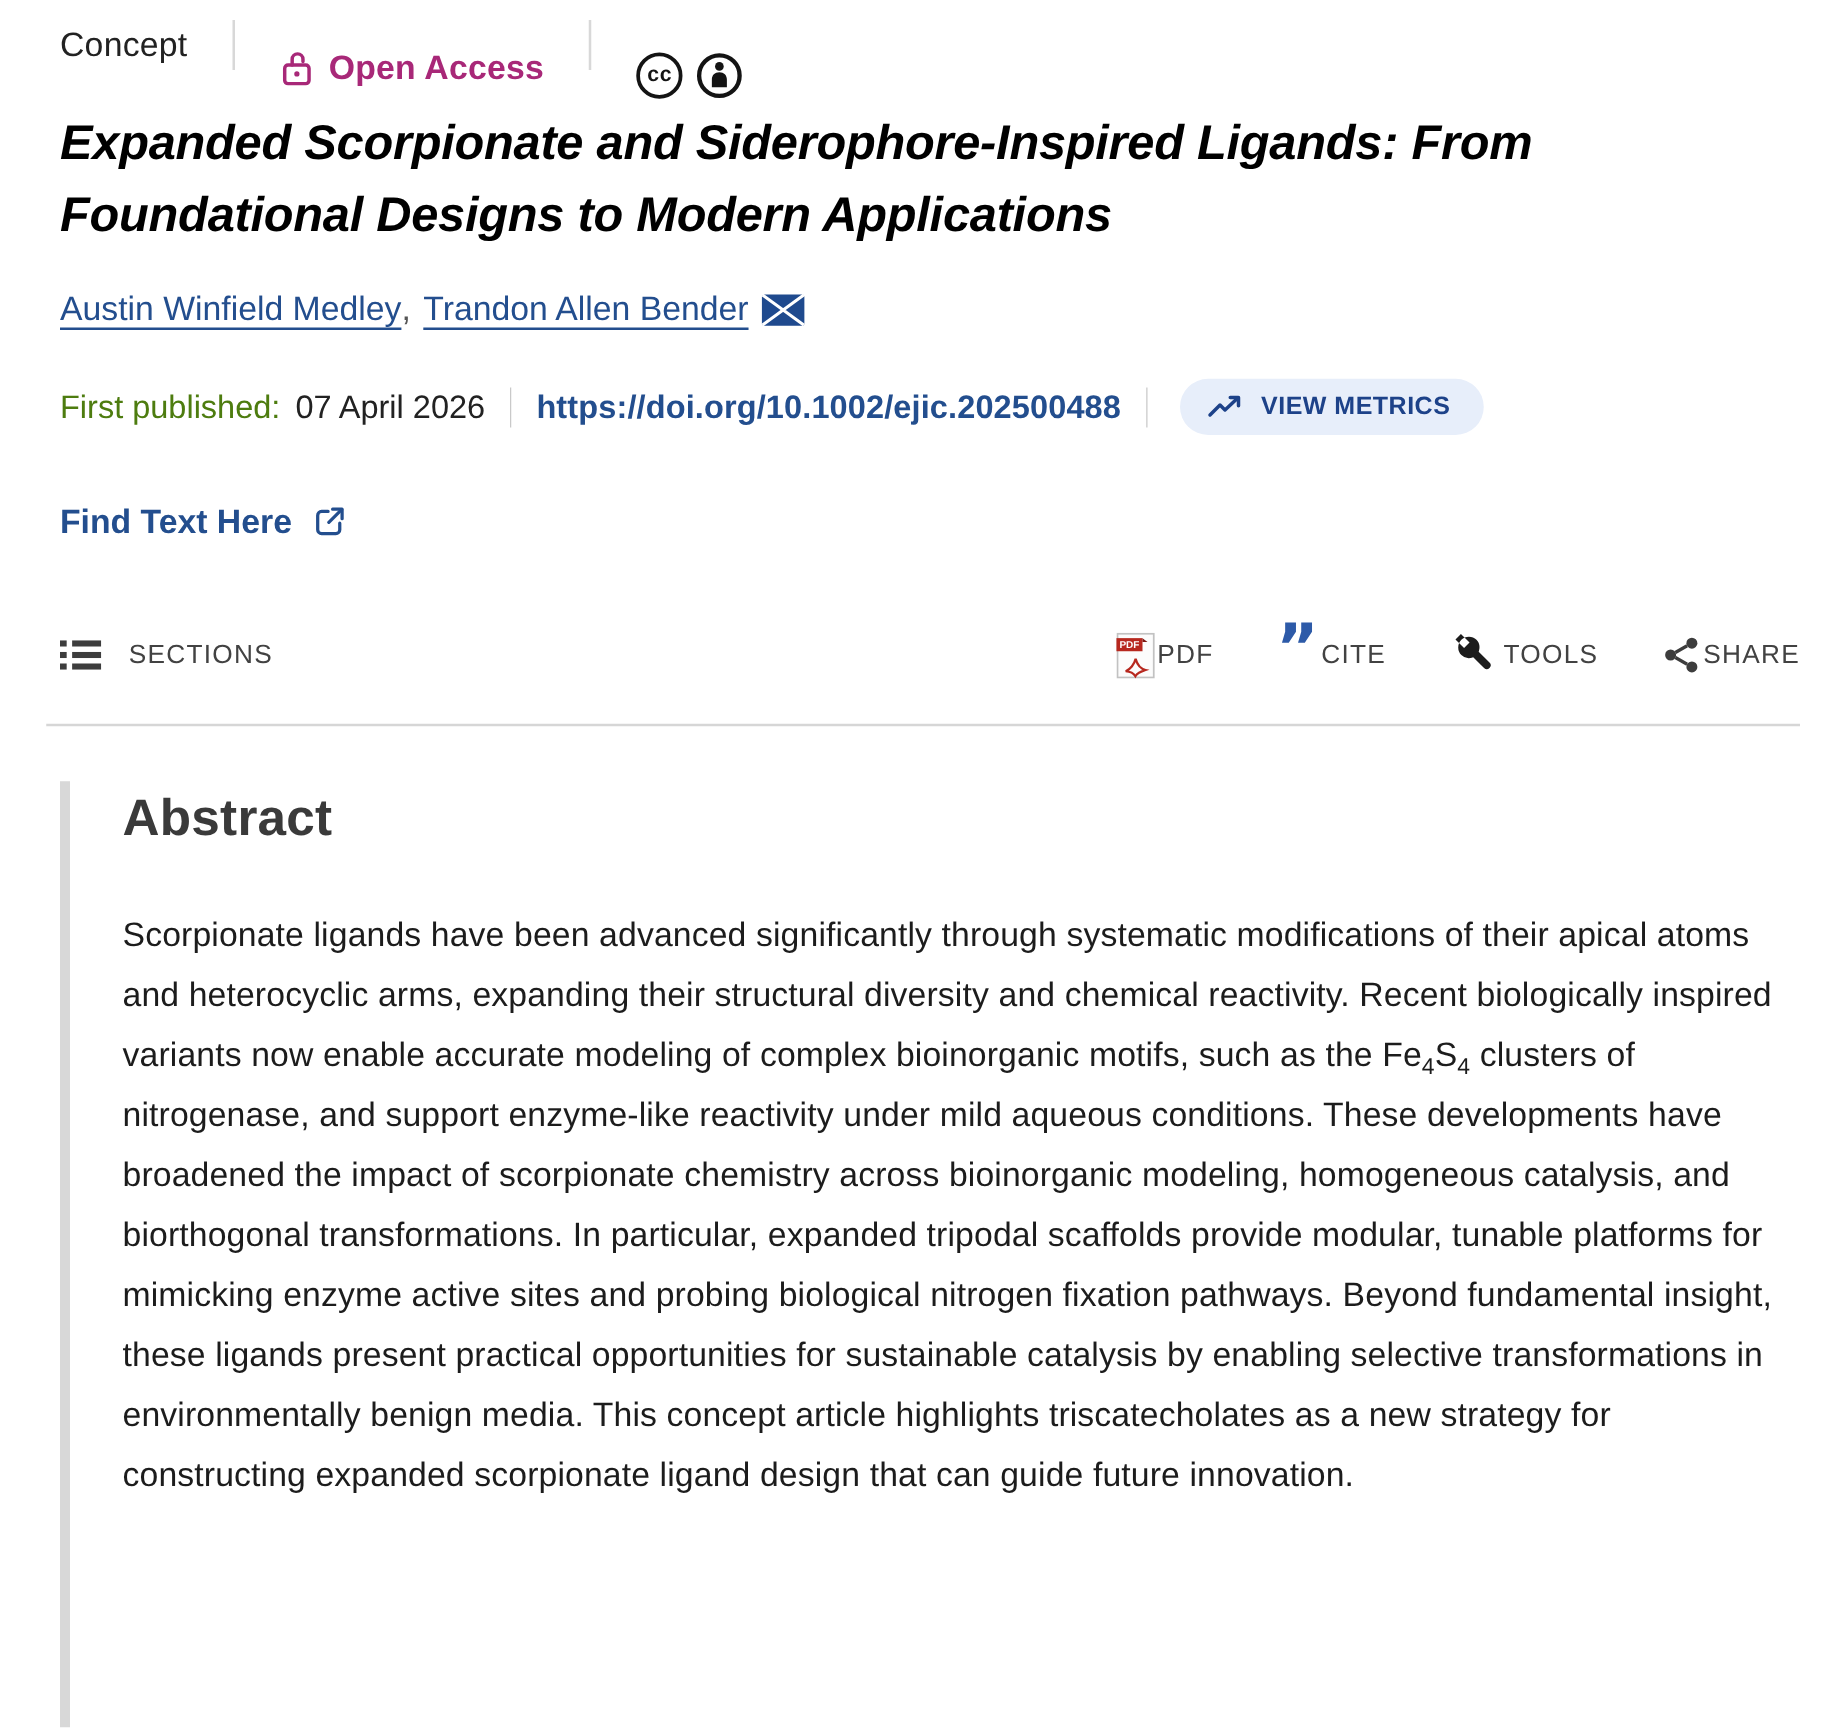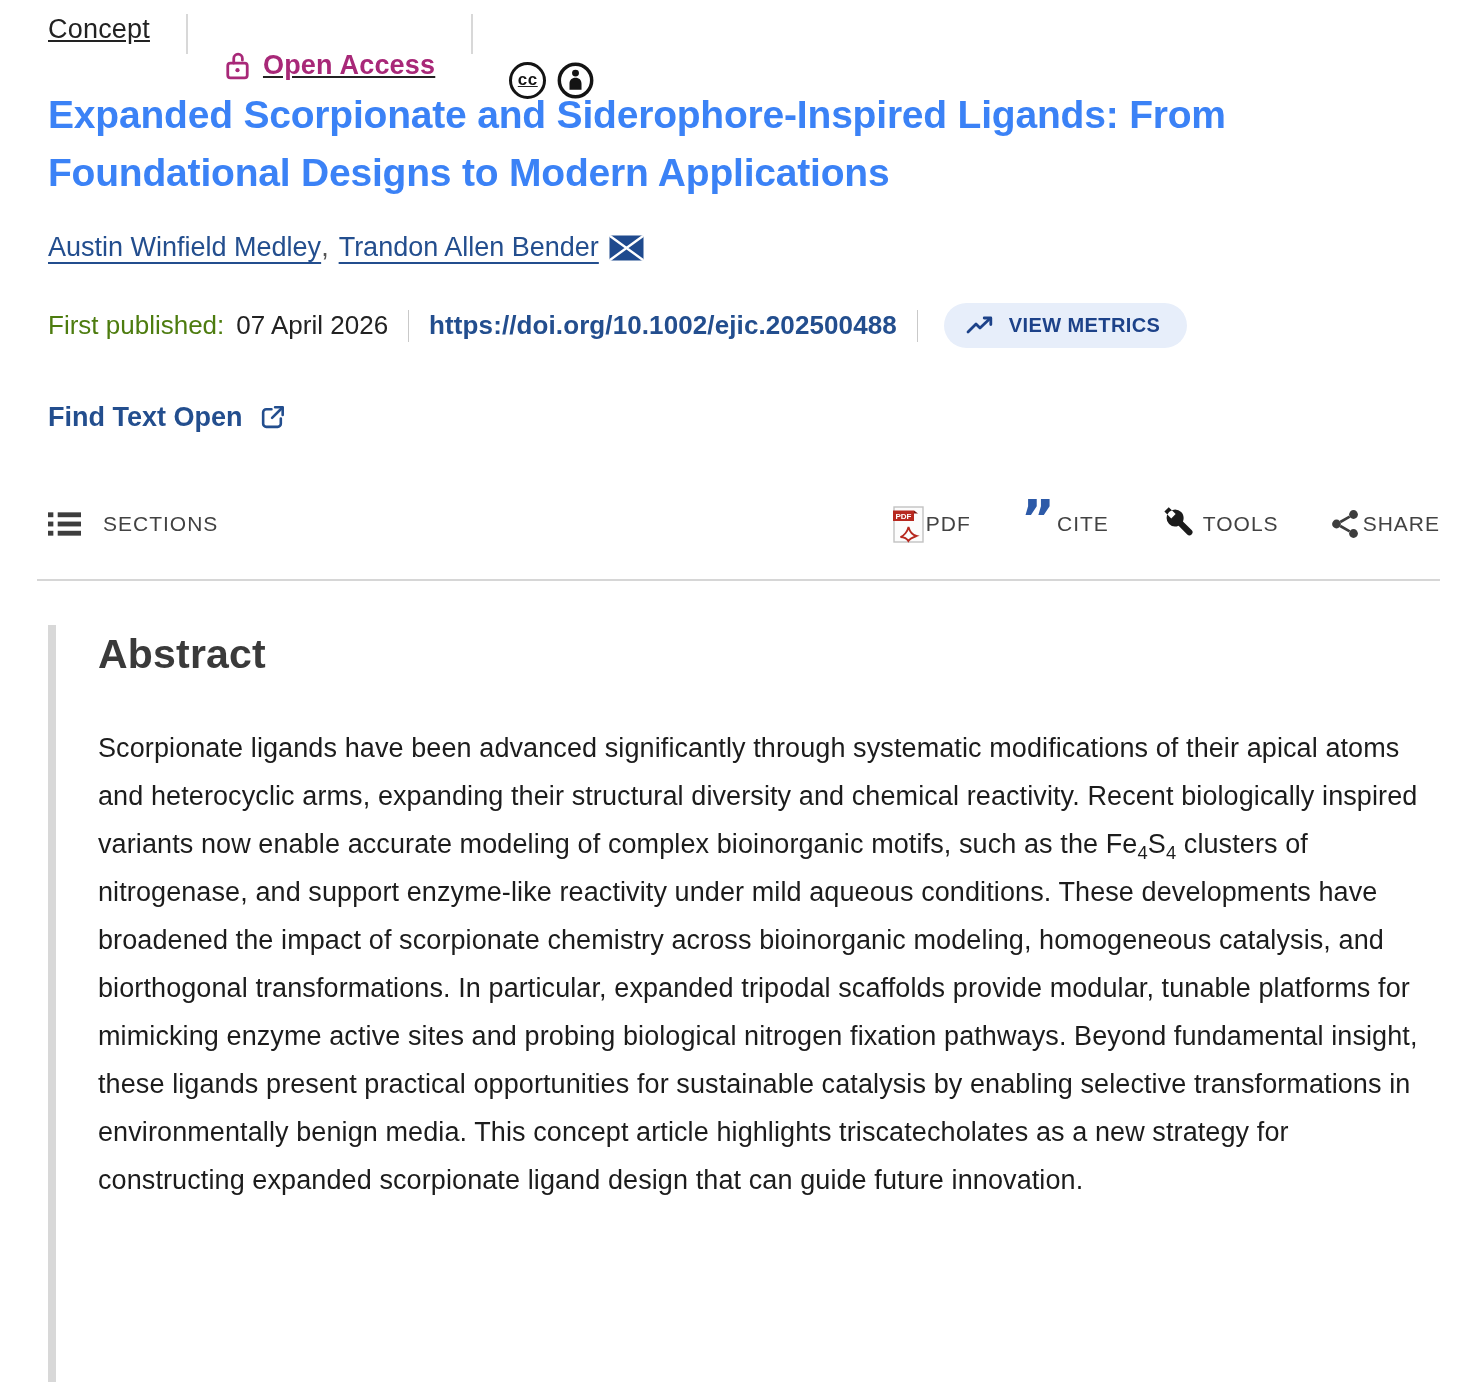--- a/index.html
+++ b/index.html
@@ -14,25 +14,24 @@
     width: 1472px;
     height: 1382px;
     overflow: hidden;
     background: #ffffff;
   }
   .page { padding: 14px 32px 0 48px; }
 
   
   .badge-row {
     display: flex;
-    align-items: flex-start;
+    align-items: center;
     height: 44px;
     gap: 36px;
     font-size: 27px;
-    text-decoration: underline;
   }
   .article-type { color: #222222; letter-spacing: 0.2px; }
   .vdiv { width: 2px; height: 40px; background: #d8d8d8; flex: 0 0 auto; }
   .open-access { display: flex; align-items: center; gap: 12px; margin-top: 36px; }
   .open-access .oa-label { color: #a82878; font-weight: 700; letter-spacing: 0.2px; }
   .license-group { display: flex; align-items: center; gap: 11px; margin-top: 48px; }
   .cc-circle {
     width: 37px; height: 37px;
     border: 3px solid #141414;
     border-radius: 50%;
@@ -41,23 +40,24 @@
     letter-spacing: 0.5px; line-height: 1;
     padding-bottom: 2px;
   }
 
   
   h1.title {
     margin-top: 28px;
     font-size: 39px;
     line-height: 58px;
     font-weight: 700;
-    color: #3b82f6;
+    color: #000000;
     letter-spacing: -0.2px;
     max-width: 1424px;
+    font-style: italic;
   }
 
   
   .authors {
     margin-top: 30px;
     font-size: 27px;
     display: flex;
     align-items: center;
     text-align: right;
   }
@@ -232,21 +232,21 @@
       <button class="metrics-btn">
         <svg width="30" height="22" viewBox="0 0 30 22">
           <path d="M2 17 L10 9 L14 13 L24 3.6" fill="none" stroke="#1d4289" stroke-width="2.8" stroke-linecap="round" stroke-linejoin="round"></path>
           <path d="M18.2 3 H24.8 V9.6" fill="none" stroke="#1d4289" stroke-width="2.8" stroke-linecap="round" stroke-linejoin="round"></path>
         </svg>
         <span>VIEW METRICS</span>
       </button>
     </div>
 
     <div class="findtext">
-      <a>Find Text Open</a>
+      <a>Find Text Here</a>
       <svg width="27" height="27" viewBox="0 0 26 26">
         <path d="M12 5 H7 a3 3 0 0 0 -3 3 v11 a3 3 0 0 0 3 3 h11 a3 3 0 0 0 3 -3 v-5" fill="none" stroke="#234e8e" stroke-width="2.5" stroke-linecap="round"></path>
         <path d="M15.5 3.2 H22.8 V10.5" fill="none" stroke="#234e8e" stroke-width="2.5" stroke-linecap="round" stroke-linejoin="round"></path>
         <path d="M22.4 3.6 L12.6 13.4" fill="none" stroke="#234e8e" stroke-width="2.5" stroke-linecap="round"></path>
       </svg>
     </div>
 
     <div class="toolbar">
       <button class="tb-item tb-left">
         <svg width="33" height="28" viewBox="0 0 34 28">

